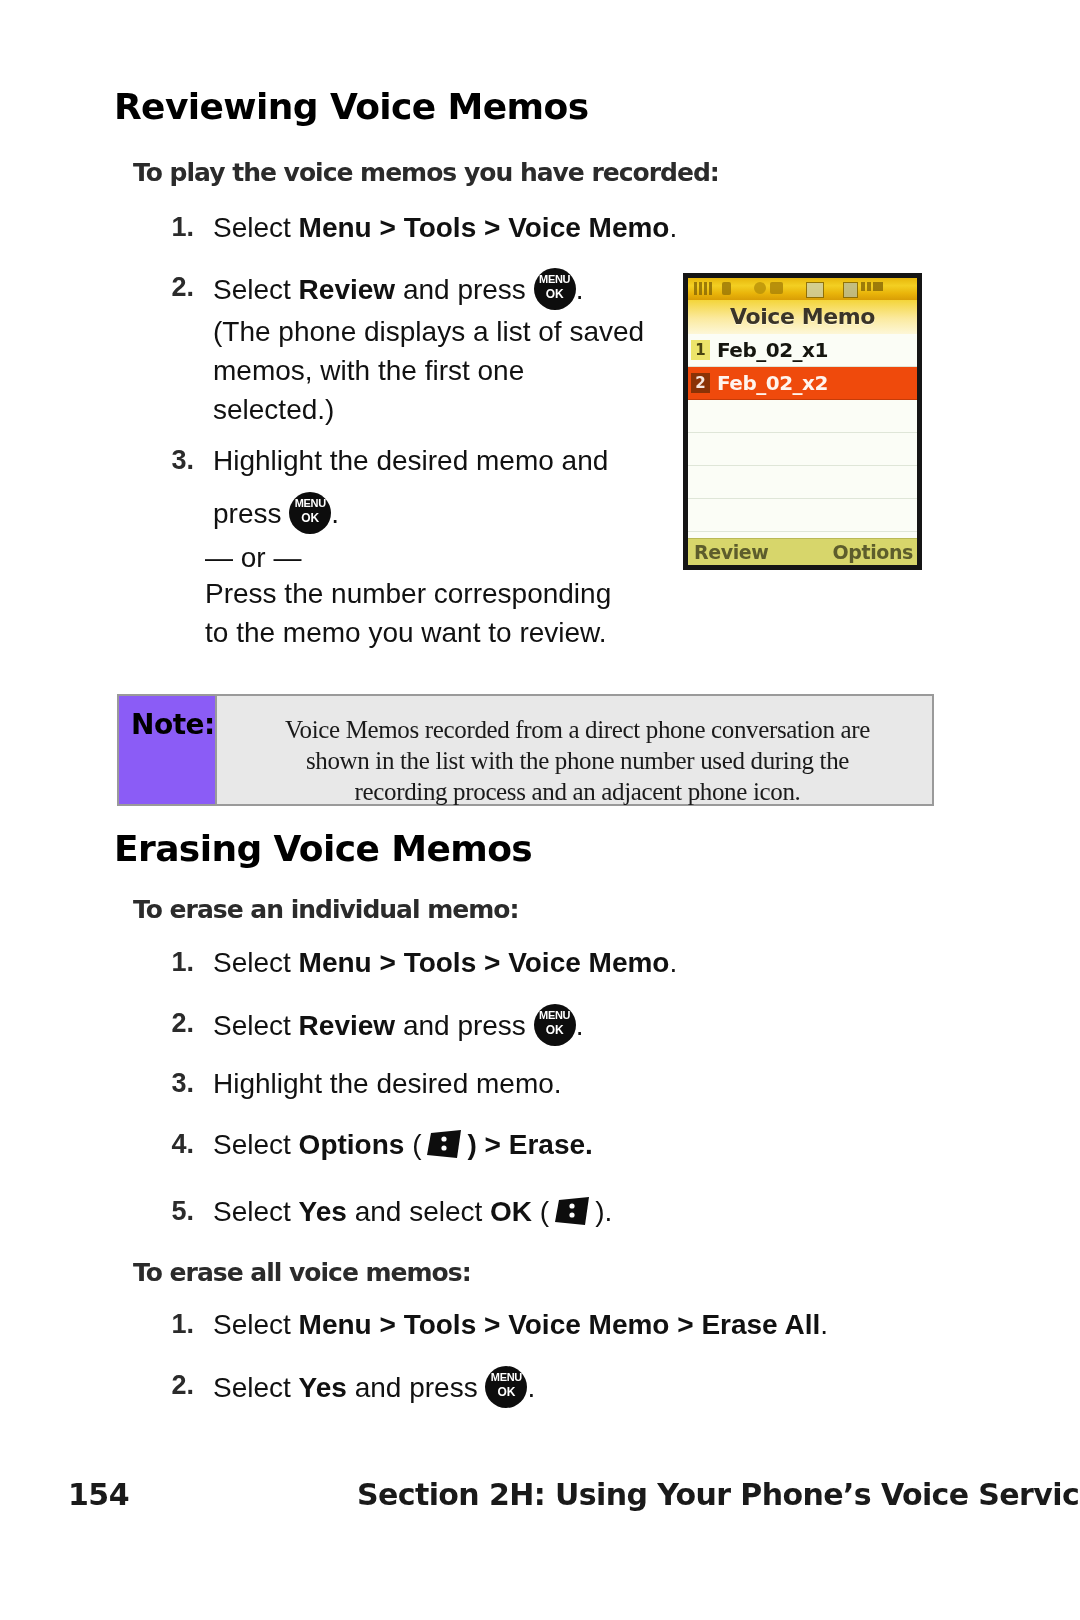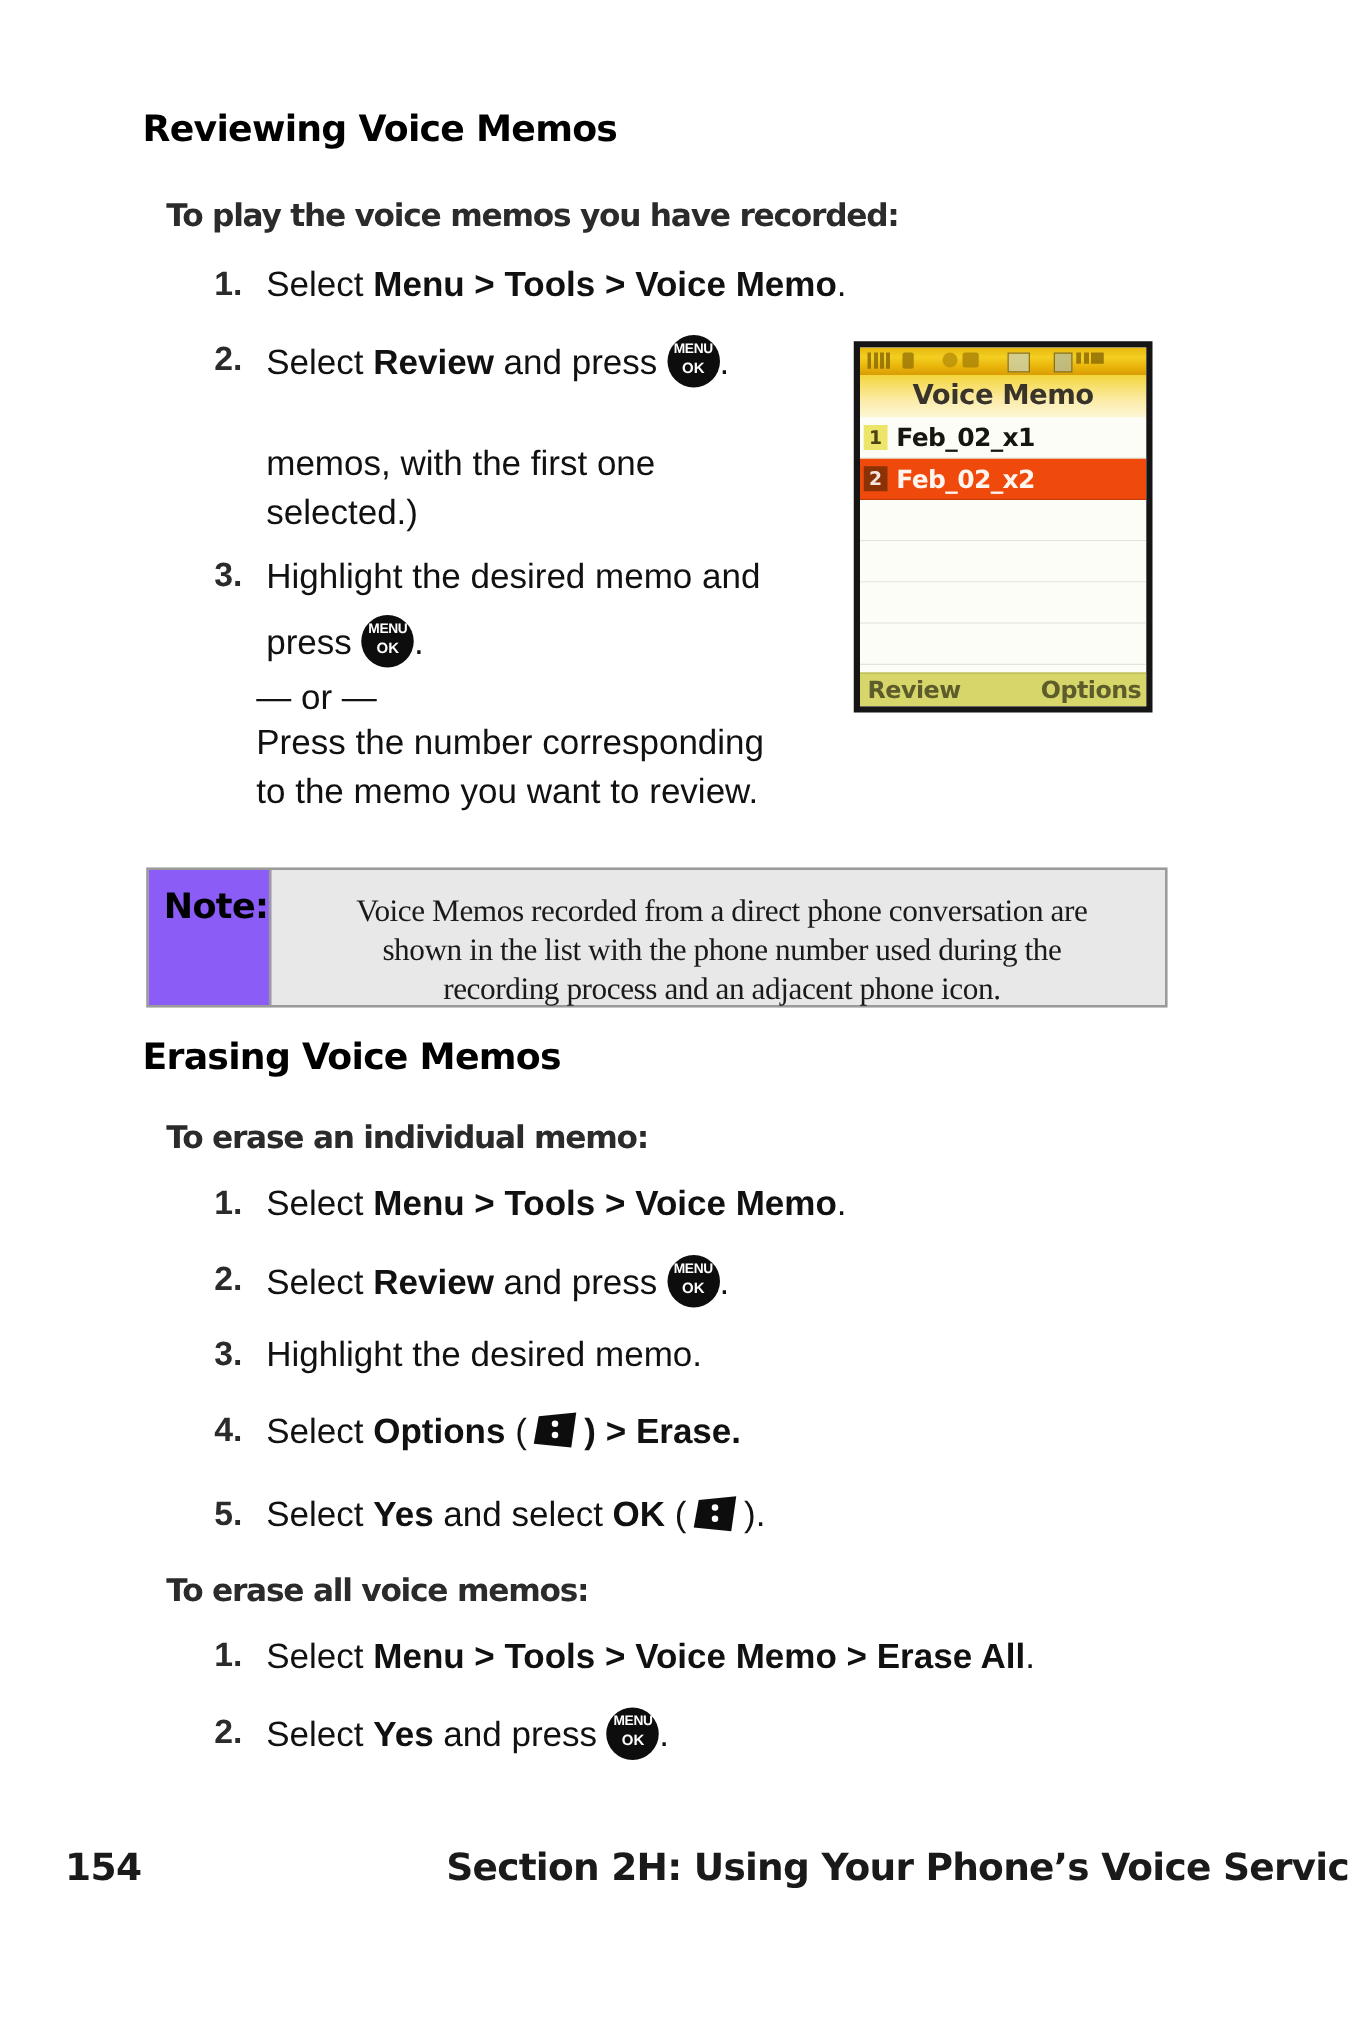--- a/index.html
+++ b/index.html
@@ -21,21 +21,21 @@
     width: 1080px;
     height: 1620px;
   }
 
   
   h1.section-title {
     position: absolute;
     margin: 0;
     font-family: "DejaVu Sans", sans-serif;
     font-weight: bold;
-    font-size: 29px;
+    font-size: 36px;
     letter-spacing: -0.6px;
     color: #000;
     white-space: nowrap;
   }
   .subhead {
     position: absolute;
     font-family: "DejaVu Sans", sans-serif;
     font-weight: bold;
     font-size: 25px;
     letter-spacing: -1.0px;
@@ -281,20 +281,21 @@
   <div class="step" style="left:150px; top:208px; width:560px;">
     <span class="num">1.</span>
     <span class="body"><span>Select </span><b>Menu</b><b> &gt; </b><b>Tools</b><b> &gt; </b><b>Voice Memo</b><span>.</span></span>
   </div>
 
   <div class="step" style="left:150px; top:268px; width:520px;">
     <span class="num">2.</span>
     <span class="body"><span>Select </span><b>Review</b><span> and press </span><span class="menuok"><span class="l1">MENU</span><span class="l2">OK</span></span><span>.</span>
     </span>
   </div>
+  <div class="plain-line" style="left:213px; top:312px;">(The phone displays a list of saved</div>
   <div class="plain-line" style="left:213px; top:351px;">memos, with the first one</div>
   <div class="plain-line" style="left:213px; top:390px;">selected.)</div>
 
   <div class="step" style="left:150px; top:441px; width:520px;">
     <span class="num">3.</span>
     <span class="body">Highlight the desired memo and</span>
   </div>
   <div class="plain-line" style="left:213px; top:492px;"><span>press </span><span class="menuok"><span class="l1">MENU</span><span class="l2">OK</span></span><span>.</span>
   </div>
   <div class="plain-line or-line" style="left:205px; top:538px;text-align:right;">— or —</div>
@@ -388,16 +389,16 @@
     <span class="num">1.</span>
     <span class="body"><span>Select </span><b>Menu</b><b> &gt; </b><b>Tools</b><b> &gt; </b><b>Voice Memo</b><b> &gt; </b><b>Erase All</b><span>.</span></span>
   </div>
 
   <div class="step" style="left:150px; top:1366px; width:560px;">
     <span class="num">2.</span>
     <span class="body"><span>Select </span><b>Yes</b><span> and press </span><span class="menuok"><span class="l1">MENU</span><span class="l2">OK</span></span><span>.</span>
     </span>
   </div>
 
-  <div class="footer-page" style="left:52px; top:1477px;">154</div>
+  <div class="footer-page" style="left:68px; top:1477px;">154</div>
   <div class="footer-text" style="left:357px; top:1477px;">Section 2H: Using Your Phone’s Voice Services</div>
 
 </div>
 
 </body></html>

